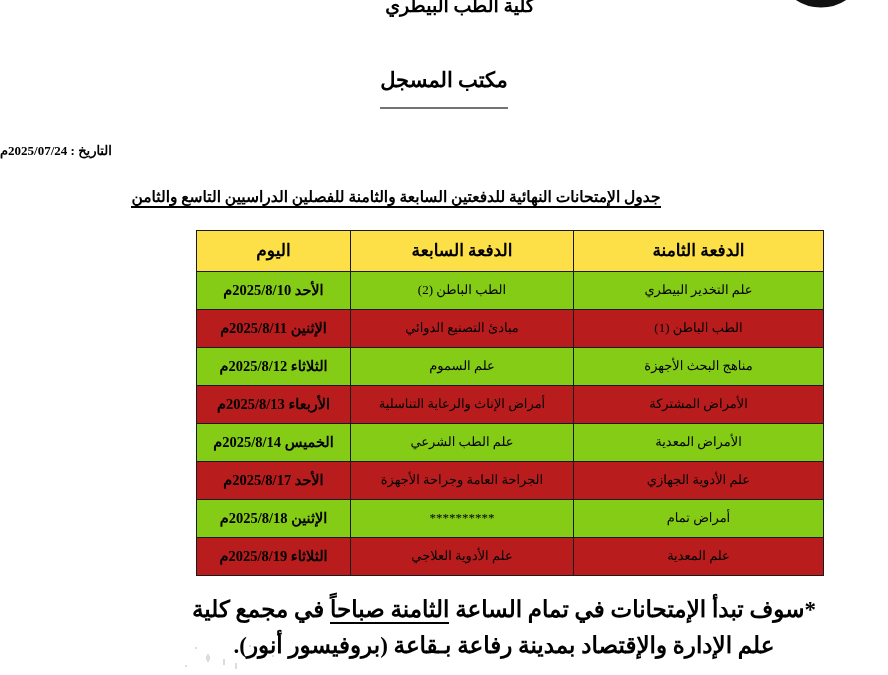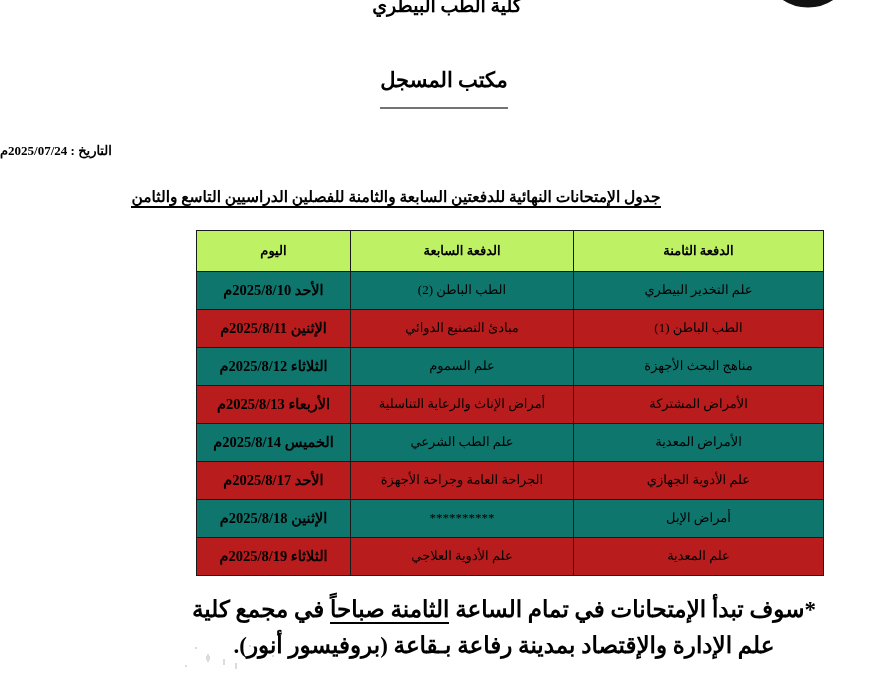--- a/index.html
+++ b/index.html
@@ -15,21 +15,21 @@
     color: #000000;
     position: relative;
     overflow: hidden;
     direction: rtl;
   }
 
   
   .letterhead {
     position: absolute;
     top: 0;
-    left: 3px;
+    left: 16px;
     width: 718px;
     height: 40px;
   }
   .logo-left {
     position: absolute;
     left: 70px;
     top: -30px;
     width: 110px;
     height: 46px;
     overflow: hidden;
@@ -120,31 +120,31 @@
     text-align: center;
     vertical-align: middle;
     font-size: 13px;
     padding: 0;
     height: 37px;
     line-height: 1.15;
   }
   table.exam-table th {
     font-weight: bold;
     height: 40px;
-    background: #bef264;
-    font-size: 13px;
+    background: #fde047;
+    font-size: 17px;
   }
   table.exam-table td.day-col {
     font-weight: bold;
     font-size: 14.5px;
   }
   col.c-day    { width: 154px; }
   col.c-seven  { width: 223px; }
   col.c-eight  { width: 250px; }
-  tr.shaded td { background: #0f766e; }
+  tr.shaded td { background: #84cc16; }
   tr.plain  td { background: #b91c1c; }
 
   
   .footnote {
     position: absolute;
     top: 592px;
     right: 64px;
     width: 640px;
     font-size: 23px;
     font-weight: bold;
@@ -259,21 +259,21 @@
           <td>الأمراض المعدية</td>
           <td>علم الطب الشرعي</td>
           <td class="day-col">الخميس 2025/8/14م</td>
         </tr>
         <tr class="plain">
           <td>علم الأدوية الجهازي</td>
           <td>الجراحة العامة وجراحة الأجهزة</td>
           <td class="day-col">الأحد 2025/8/17م</td>
         </tr>
         <tr class="shaded">
-          <td>أمراض الإبل</td>
+          <td>أمراض تمام</td>
           <td>**********</td>
           <td class="day-col">الإثنين 2025/8/18م</td>
         </tr>
         <tr class="plain">
           <td>علم المعدية</td>
           <td>علم الأدوية العلاجي</td>
           <td class="day-col">الثلاثاء 2025/8/19م</td>
         </tr>
       </tbody>
   </table>

